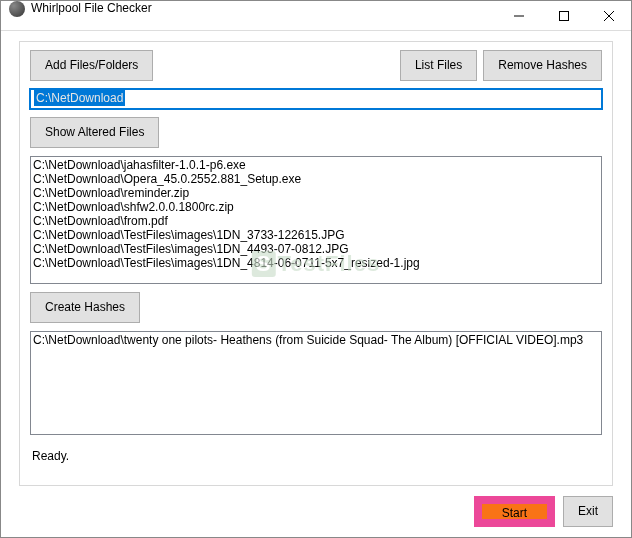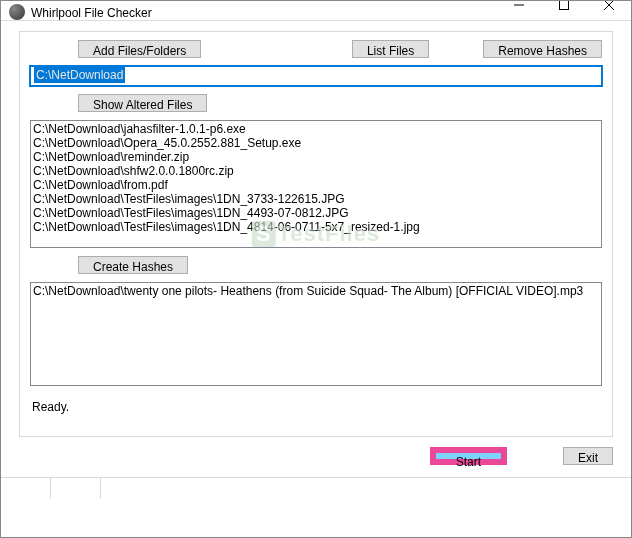--- a/index.html
+++ b/index.html
@@ -6,24 +6,24 @@
     body {
       font-family: "Segoe UI", Tahoma, sans-serif;
       font-size: 12px;
       background: #fff;
       width: 632px;
       height: 538px;
       overflow: hidden;
       border: 1px solid #888;
     }
     .titlebar {
-      height: 20px;
-      background: #fff;
-      display: flex;
-      align-items: flex-end;
+      height: 30px;
+      background: #fff;
+      display: flex;
+      align-items: flex-start;
       padding-left: 8px;
       border-bottom: 1px solid #ddd;
     }
     .titlebar-icon {
       width: 16px; height: 16px;
       border-radius: 50%;
       background: radial-gradient(circle at 30% 30%, #888, #333);
       margin-right: 6px;
     }
     .titlebar-text { flex: 1; font-size: 12px; color: #000; }
@@ -49,27 +49,26 @@
       gap: 6px;
       margin-bottom: 8px;
     }
     .btn {
       font-family: inherit;
       font-size: 12px;
       padding: 3px 14px;
       background: #e1e1e1;
       border: 1px solid #adadad;
       cursor: default;
-      height: 18px;
+      height: 31px;
       line-height: 15px;
-      margin-left: 48px;
     }
     .btn.primary {
-      background: #7dd3fc;
-      border: 6px solid #ec4899;
+      background: #f97316;
+      border: 8px solid #ec4899;
       padding: 2px 20px;
     }
     .spacer { flex: 1; }
     .path-input {
       width: 100%;
       border: 1px solid #0078d7;
       outline: 1px solid #0078d7;
       height: 20px;
       padding: 1px 3px;
       font-family: inherit;

